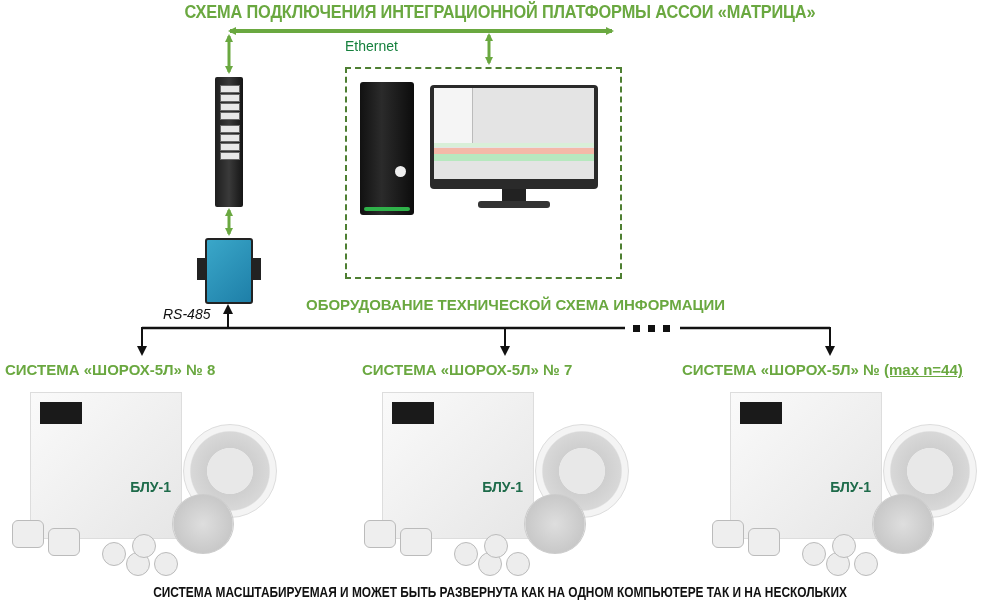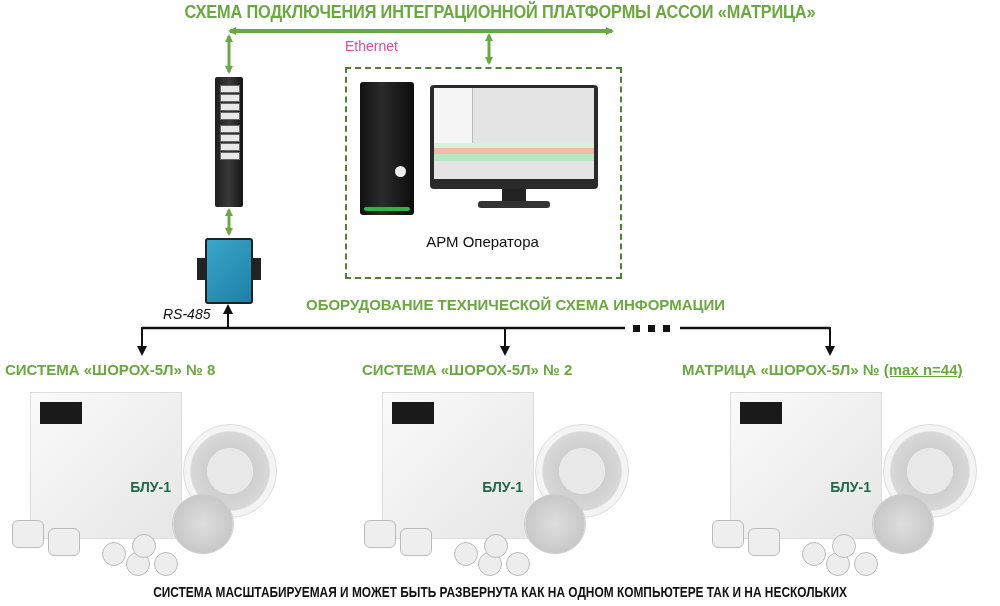--- a/index.html
+++ b/index.html
@@ -1,20 +1,20 @@
 <!DOCTYPE html>
 <html><head>
 <meta charset="utf-8">
 <style>
   html, body { margin:0; padding:0; background:#ffffff; }
   body { width:1000px; height:606px; position:relative; overflow:hidden; font-family:"Liberation Sans", sans-serif; }
   .abs { position:absolute; }
   .title { left:0; width:1000px; top:0; text-align:center; color:#6aa840; font-weight:bold; font-size:19px; letter-spacing:-0.2px; transform:scaleX(0.86); transform-origin:center; top:1px; }
   .green-label { color:#6aa840; font-weight:bold; font-size:15px; white-space:nowrap; }
-  .eth-label { color:#ec4899; font-size:14px; }
+  .eth-label { color:#15803d; font-size:14px; }
   .black-label { color:#111; font-size:14px;font-style:italic; }
   .footer { left:0; width:1000px; top:584px; text-align:center; font-weight:bold; font-size:14px; color:#111; transform:scaleX(0.85); transform-origin:center; }
   .arm-box { left:345px; top:67px; width:273px; height:208px; border:2px dashed #4e7f32; }
   .arm-text { left:345px; width:275px; top:233px; text-align:center; font-size:15px; color:#111; line-height:18px; }
   svg { position:absolute; left:0; top:0; }
   
   .switch { left:215px; top:77px; width:28px; height:130px; background:linear-gradient(90deg,#1e1e1e,#3a3a3a 50%,#151515); border-radius:2px; }
   .switch .port { position:absolute; left:5px; width:18px; height:6px; background:#e8e8e8; border:1px solid #666; }
   .converter { left:205px; top:238px; width:44px; height:62px; background:linear-gradient(135deg,#3aa7c9,#1e7fa8); border:2px solid #222; border-radius:3px; }
   .conv-ear { position:absolute; width:8px; height:22px; background:#222; top:18px; }
@@ -101,29 +101,28 @@
   <div class="screen">
     <div style="position:absolute;left:0;top:0;width:24%;height:62%;background:#f5f5f5;border-right:1px solid #bbb;"></div>
     <div style="position:absolute;left:0;top:66%;right:0;height:6%;background:#f4b9a8;"></div>
     <div style="position:absolute;left:0;top:73%;right:0;height:7%;background:#b7e8bf;"></div>
     <div style="position:absolute;left:0;top:60%;right:0;height:5%;background:#d8f0d8;"></div>
   </div>
   <div class="stand"></div>
     <div class="base"></div>
 </div>
 <div class="abs arm-text">
-  <div>АРМ Оператора</div>
 </div>
 
 <div class="abs green-label" style="left:306px; top:296px;">ОБОРУДОВАНИЕ ТЕХНИЧЕСКОЙ СХЕМА ИНФОРМАЦИИ</div>
 
 <div class="abs green-label" style="left:5px; top:361px;">СИСТЕМА «ШОРОХ-5Л» № 8</div>
-<div class="abs green-label" style="left:362px; top:361px;">СИСТЕМА «ШОРОХ-5Л» № 2</div>
+<div class="abs green-label" style="left:362px; top:361px;">СИСТЕМА «ШОРОХ-5Л» № 7</div>
 <div class="abs green-label" style="left:682px; top:361px;">
-  <span>МАТРИЦА «ШОРОХ-5Л» № </span><span style="text-decoration:underline">(max n=44)</span>
+  <span>СИСТЕМА «ШОРОХ-5Л» № </span><span style="text-decoration:underline">(max n=44)</span>
 </div>
 
 <div class="kit" style="left:0; top:384px;">
   <div class="box">
       <div class="lcd"></div>
       <div class="blu">БЛУ-1</div>
     </div>
   <div class="spk-big"></div>
     <div class="spk-small"></div>
   <div class="cam" style="left:12px; top:136px;"></div>

